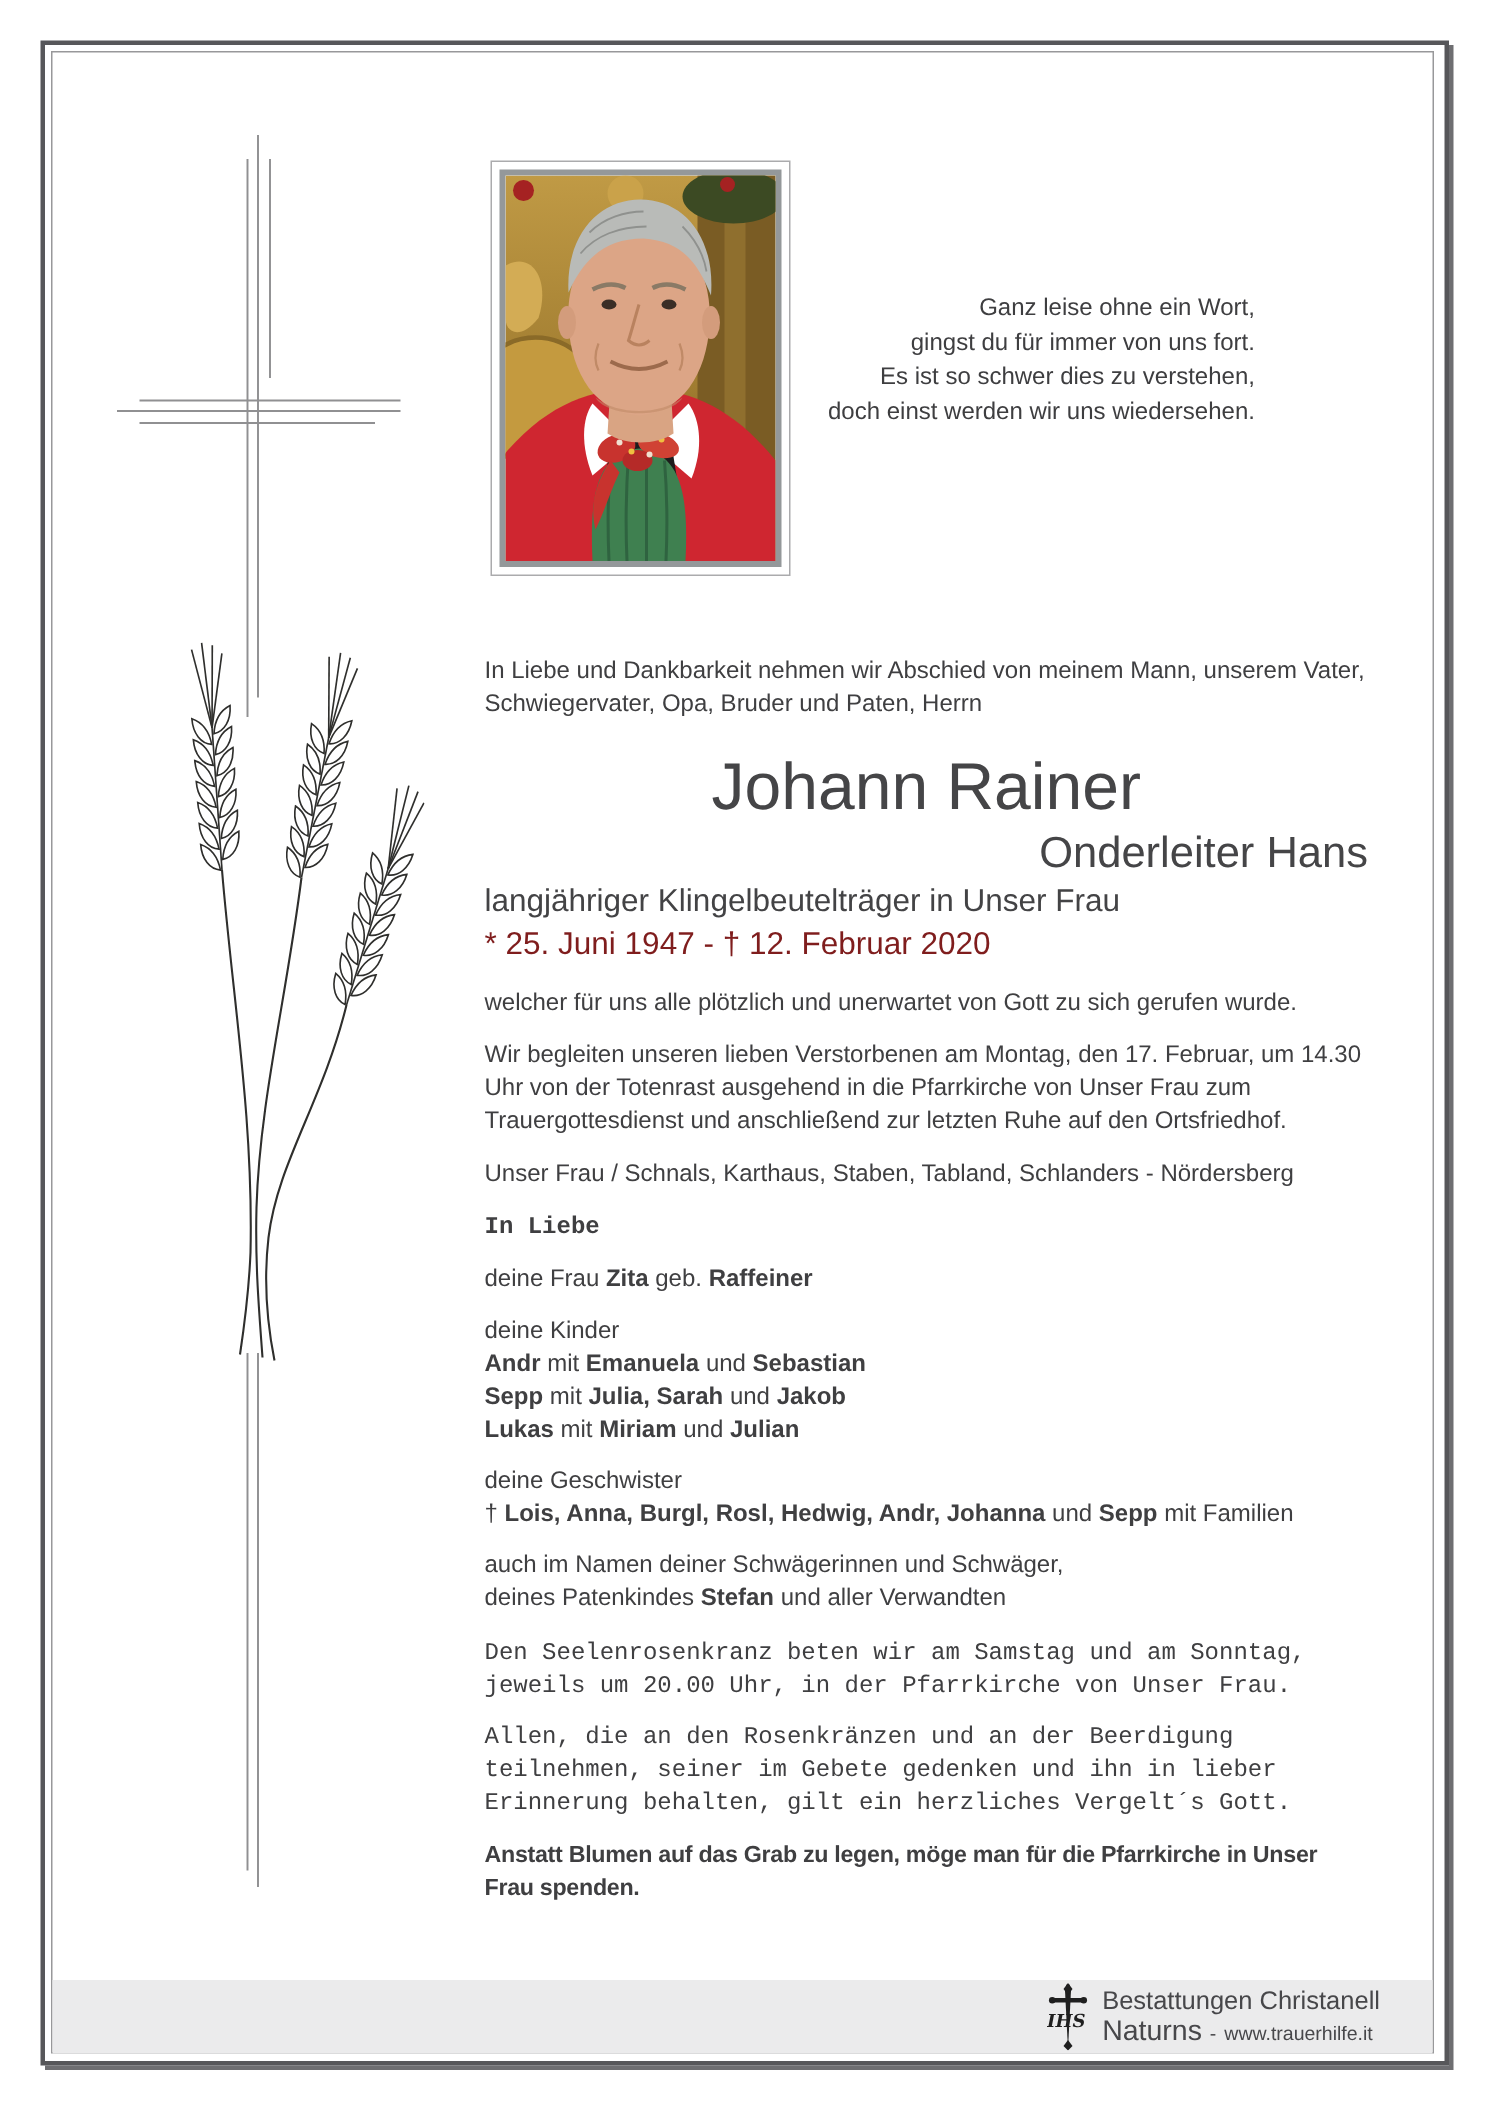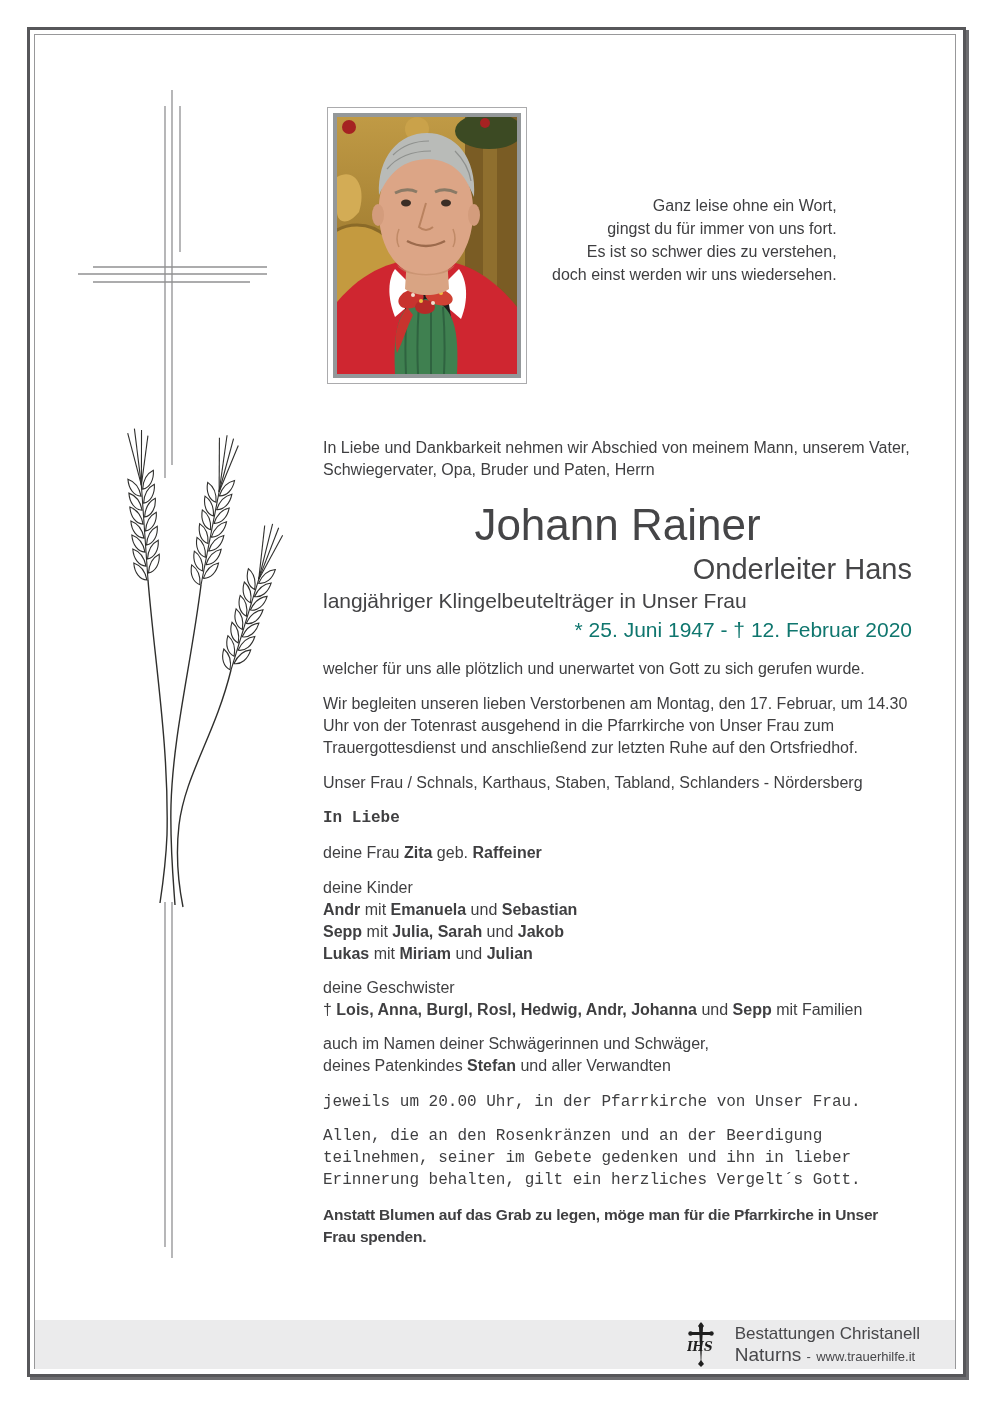--- a/index.html
+++ b/index.html
@@ -19,29 +19,29 @@
   .photo-mat svg{display:block;}
   
   .poem{position:absolute;left:552px;top:194px;font-size:16px;line-height:23px;color:#3e3e40;}
   .poem div{white-space:nowrap;text-align:right;}
   
   .main{position:absolute;left:323px;top:401px;width:589px;font-size:16px;line-height:22px;margin-top:36px;}
   .main p{margin:0 0 13px 0;}
   .name{font-size:44px;line-height:48px;font-weight:400;color:#454547;text-align:center;margin:20px 0 0 0;}
   .byname{font-size:29px;line-height:32px;font-weight:400;color:#454547;text-align:right;margin:4px 0 0 0;}
   .role{font-size:21px;line-height:24px;margin:4px 0 0 0;color:#434345;}
-  .dates{font-size:21px;line-height:24px;text-align:right;margin:5px 0 16px 0;color:#0f766e;}
+  .dates{font-size:21px;line-height:24px;text-align:left;margin:5px 0 16px 0;color:#7f1d1d;}
   .italic-line{margin:20px 0 16px 0;}
   .bold{font-weight:bold;}
   .group{margin:0 0 12px 0;}
   .group div{min-height:22px;}
   .donation{font-size:15.5px;letter-spacing:-0.2px;margin-bottom:0;font-weight:bold;}
   .mt14{margin-top:14px;font-family:Liberation Mono, monospace;}
   
-  .footer-logo{position:absolute;right:73px;top:1322px;display:flex;align-items:center;gap:20px;color:#47474a;}
+  .footer-logo{position:absolute;right:73px;top:1322px;display:flex;align-items:center;gap:9px;color:#47474a;}
   .footer-text{text-align:left;line-height:21px;}
   .footer-line1{font-size:17px;}
   .footer-line2{font-size:19px;}
   .footer-url{font-size:13px;}
   b{font-weight:bold;}
 </style>
 </head>
 <body>
 
 <div class="page">
@@ -208,20 +208,21 @@
       <div>deine Geschwister</div>
       <div><span>† </span><b>Lois, Anna, Burgl, Rosl, Hedwig, Andr, Johanna</b><span> und </span><b>Sepp</b><span> mit Familien</span></div>
     </div>
 
     <div class="group">
       <div>auch im Namen deiner Schwägerinnen und Schwäger,</div>
       <div><span>deines Patenkindes </span><b>Stefan</b><span> und aller Verwandten</span></div>
     </div>
 
     <div class="group mt14">
+      <div>Den Seelenrosenkranz beten wir am Samstag und am Sonntag,</div>
       <div>jeweils um 20.00 Uhr, in der Pfarrkirche von Unser Frau.</div>
     </div>
 
     <p class="mt14">Allen, die an den Rosenkränzen und an der Beerdigung teilnehmen, seiner im Gebete gedenken und ihn in lieber Erinnerung behalten, gilt ein herzliches Vergelt´s Gott.</p>
     <p class="donation">Anstatt Blumen auf das Grab zu legen, möge man für die Pfarrkirche in Unser Frau spenden.</p>
   </div>
 
   <div class="footer-logo">
     <svg width="28" height="45" viewBox="0 0 28 45">
       <g fill="#1f1f1f">

